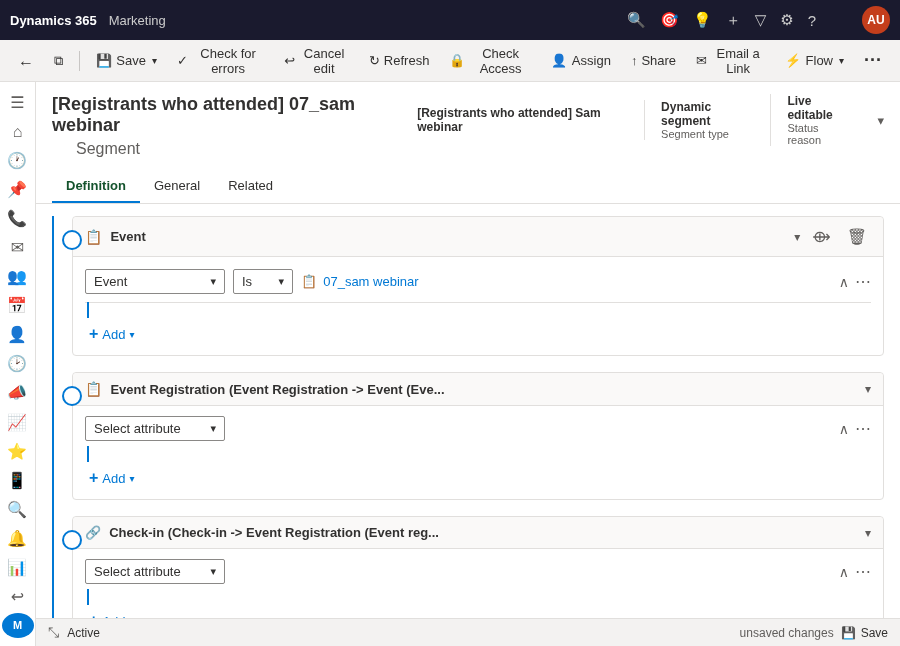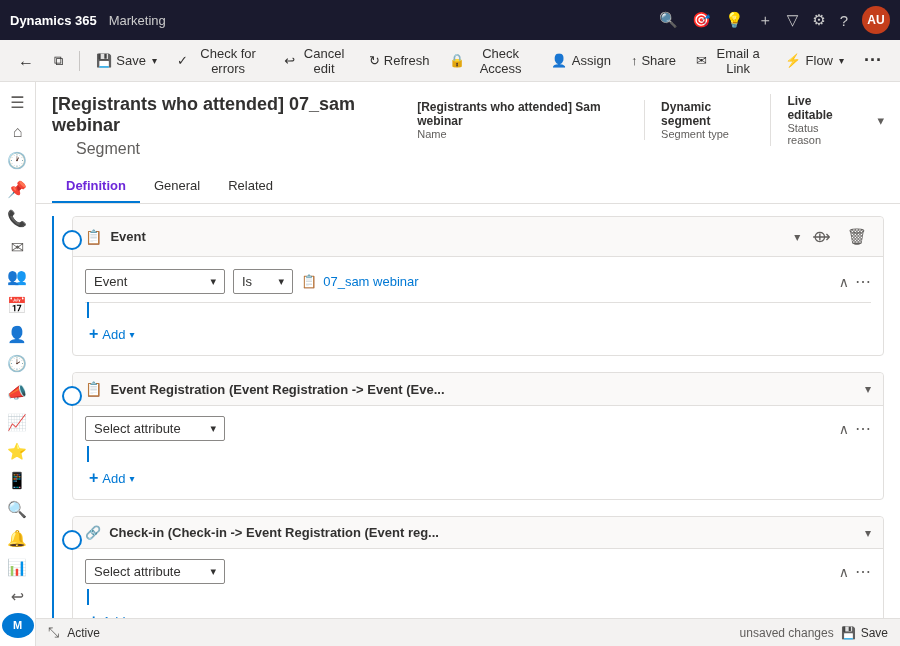--- a/index.html
+++ b/index.html
@@ -39,20 +39,21 @@
       background: #c43e1c;
       color: #fff;
       border-radius: 50%;
       width: 28px;
       height: 28px;
       display: flex;
       align-items: center;
       justify-content: center;
       font-size: 12px;
       font-weight: 600;
+      margin-left: 32px;
     }
 
     
     .command-bar {
       background: #f3f2f1;
       border-bottom: 1px solid #e1dfdd;
       height: 42px;
       display: flex;
       align-items: center;
       padding: 0 10px;
@@ -163,21 +164,21 @@
       margin-top: 6px;
     }
     .tab {
       padding: 8px 14px;
       font-size: 13px;
       color: #323130;
       cursor: pointer;
       border-bottom: 2px solid transparent;
     }
     .tab.active {
-      color: #6d28d9;
+      color: #14532d;
       border-bottom: 2px solid #0078d4;
       font-weight: 600;
     }
 
     
     .definition-content {
       flex: 1;
       overflow-y: auto;
       padding: 12px 16px;
       background: #fff;
@@ -516,21 +517,20 @@
       <div class="header-top-row">
         <div>
           <div class="breadcrumb-row">
             <div style="font-size:18px;font-weight:600;color:#323130;">[Registrants who attended] 07_sam webinar</div>
           </div>
           <div class="page-subtitle">Segment</div>
         </div>
         <div style="display:flex;align-items:center;margin-left:auto;gap:0;">
           <div class="meta-field">
             <div class="meta-value" style="font-size:12px;font-weight:600;">[Registrants who attended] Sam webinar</div>
-            <div class="meta-label">Name</div>
           </div>
           <div class="meta-field">
             <div class="meta-value" style="font-size:12px;font-weight:600;">Dynamic segment</div>
             <div class="meta-label">Segment type</div>
           </div>
           <div class="meta-field">
             <div class="meta-value" style="font-size:12px;font-weight:600;">Live editable</div>
             <div class="meta-label">Status reason</div>
           </div>
           <div class="header-collapse">▾</div>

